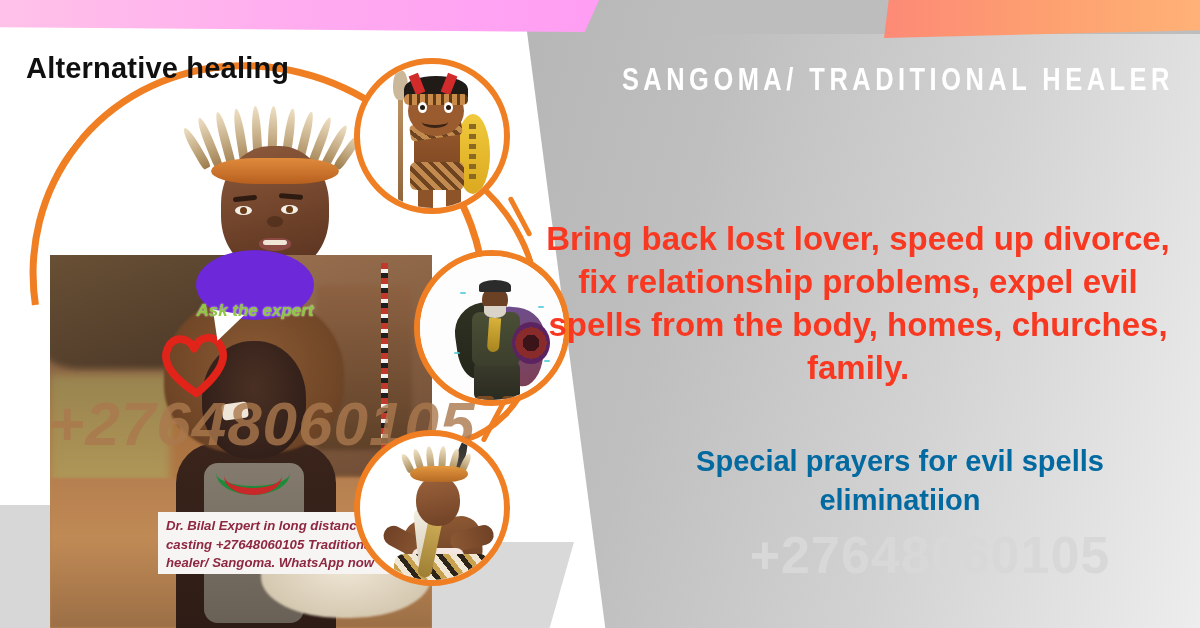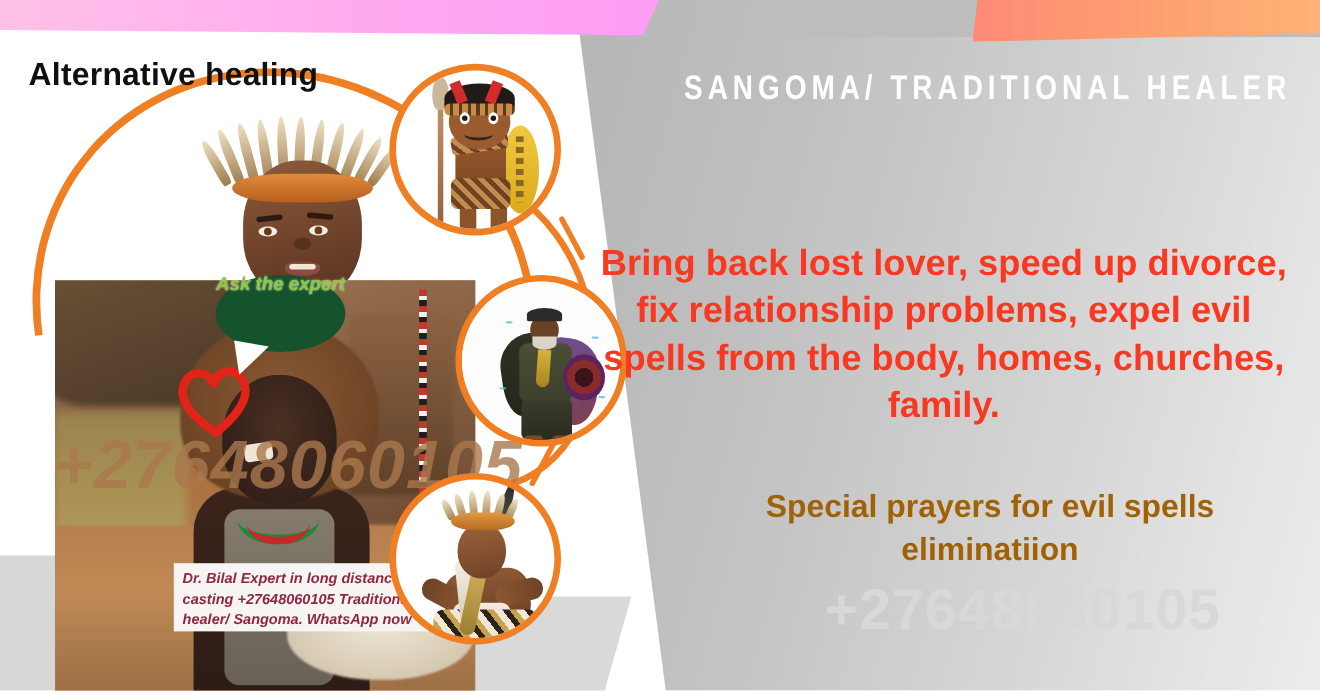--- a/index.html
+++ b/index.html
@@ -118,22 +118,22 @@
   .photo .beadL { left:90px; } .photo .beadR { left:235px; }
   .photo .armband{ position:absolute; left:95px; top:230px; width:70px; height:20px;
                   background:repeating-linear-gradient(90deg,#d9534f 0 5px,#f5f5f5 5px 9px); border-radius:8px; transform:rotate(12deg); }
   .photo .cloth { position:absolute; left:115px; bottom:10px; width:170px; height:85px;
                   background:radial-gradient(ellipse at 50% 40%,#efe6d5,#cbbda3); border-radius:45% 55% 50% 50%; filter:blur(1px); }
 
   
   .bubble {
     position: absolute; left: 196px; top: 250px;
     width: 118px; height: 70px;
-    background: #14532d; border-radius: 50%;
-    display:flex; align-items:flex-start; justify-content:center;
+    background: #6d28d9; border-radius: 50%;
+    display:flex; align-items:flex-end; justify-content:center;
   }
   .bubble::after {
     content:""; position:absolute; left:14px; bottom:-22px;
     width:0; height:0;
     border-left: 10px solid transparent;
     border-right: 22px solid transparent;
     border-top: 30px solid #ffffff;
     transform: rotate(10deg);
   }
   .bubble-text {
@@ -308,21 +308,21 @@
     color:#ffffff; font-weight:bold; font-size:68px;
     letter-spacing:9px; text-align:center; line-height:1.05;
   }
   .redbody {
     position:absolute; left:543px; top:218px; width:630px;
     color:#f93822; font-weight:bold; font-size:33px;
     line-height:1.30; text-align:center;
   }
   .blackbody {
     position:absolute; left:620px; top:442px; width:560px;
-    color:#a16207; font-weight:bold; font-size:29px;
+    color:#0369a1; font-weight:bold; font-size:29px;
     line-height:1.35; text-align:center;
   }
   .watermark {
     position:absolute; left:660px; top:525px; width:540px;
     color:#d8d8d8; font-weight:bold; font-size:52px;
     letter-spacing:1px; text-align:center; white-space:nowrap;
   }
   .label-alt {
     position:absolute; left:26px; top:52px;
     color:#101010; font-weight:bold; font-size:29px;

